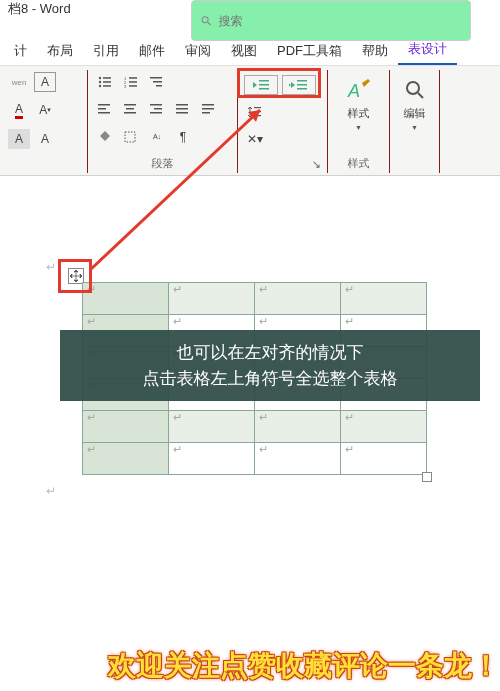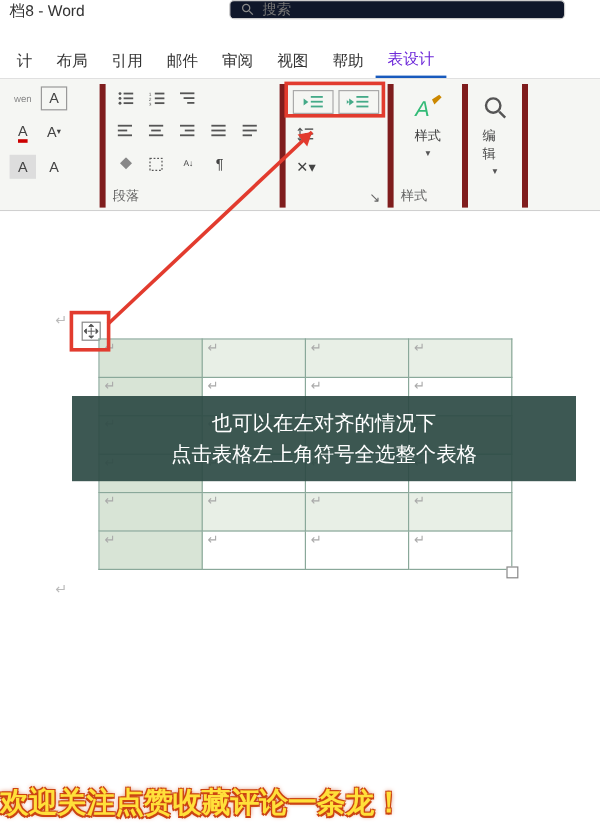--- a/index.html
+++ b/index.html
@@ -1,30 +1,30 @@
 <!DOCTYPE html>
 <html><head>
 <meta charset="utf-8">
 <style>
 * { margin: 0; padding: 0; box-sizing: border-box; }
 body { width: 500px; height: 691px; font-family: "Microsoft YaHei", sans-serif; background: #fff; overflow: hidden; position: relative; }
 
 .titlebar { height: 36px; background: #fff; display: flex; align-items: flex-start; padding: 0 8px; font-size: 13px; color: #333; }
 .titlebar .title { flex: 0 0 auto; }
-.searchbox { margin-left: 120px; display: flex; align-items: center; border: 1px solid #ccc; border-radius: 4px; padding: 2px 8px; width: 280px; height: 16px; background: #0f172a; }
+.searchbox { margin-left: 120px; display: flex; align-items: center; border: 1px solid #ccc; border-radius: 4px; padding: 2px 8px; width: 280px; height: 41px; background: #86efac; }
 .searchbox svg { width: 14px; height: 14px; fill: #888; margin-right: 6px; }
 .searchbox input { border: none; outline: none; font-size: 12px; color: #666; width: 100%; background: transparent; }
 
 .tabs { display: flex; height: 30px; align-items: flex-end; padding: 0 4px; background: #fff; border-bottom: 1px solid #e0e0e0; font-size: 13px; color: #333; }
 .tab { padding: 5px 10px; cursor: pointer; }
 .tab.active { color: #6d28d9; border-bottom: 2px solid #185abd; }
 
 .ribbon { background: #f5f6f3; height: 110px; border-bottom: 1px solid #d0d0d0; display: flex; padding: 4px 2px 2px 2px; font-size: 10px; color: #555; }
-.ribbon-group { border-right: 5px solid #7f1d1d; padding: 2px 6px 2px 6px; display: flex; flex-direction: column; justify-content: space-between; }
-.ribbon-group-label { font-size: 11px; color: #666; padding-top: 2px; }
+.ribbon-group { border-right: 1px solid #7f1d1d; padding: 2px 6px 2px 6px; display: flex; flex-direction: column; justify-content: space-between; }
+.ribbon-group-label { text-align: center; font-size: 11px; color: #666; padding-top: 2px; }
 .btn-row { display: flex; gap: 4px; align-items: center; }
 .rbtn { width: 22px; height: 20px; display: flex; align-items: center; justify-content: center; border: 1px solid transparent; cursor: pointer; font-size: 12px; color: #444; }
 .rbtn.boxed { border: 1px solid #999; }
 .vbtn { display: flex; flex-direction: column; align-items: center; justify-content: center; padding: 4px 6px; cursor: pointer; gap: 2px; }
 .vbtn .iconbig { width: 28px; height: 28px; display: flex; align-items: center; justify-content: center; }
 .vbtn .lbl { font-size: 11px; color: #444; }
 
 .red-box1 { position: absolute; border: 3px solid #e23b2e; left: 237px; top: 68px; width: 84px; height: 30px; z-index: 20; pointer-events: none; }
 .red-box2 { position: absolute; border: 3px solid #e23b2e; left: 58px; top: 259px; width: 34px; height: 34px; z-index: 20; pointer-events: none; }
 .arrow { position: absolute; left: 80px; top: 100px; width: 200px; height: 180px; z-index: 19; pointer-events: none; }
@@ -32,21 +32,21 @@
 .doc-area { position: absolute; top: 176px; left: 0; right: 0; bottom: 0; background: #fff; }
 .move-handle { position: absolute; left: 68px; top: 92px; width: 16px; height: 16px; border: 1px solid #888; background: #fff; display: flex; align-items: center; justify-content: center; cursor: move; }
 .wtable { position: absolute; left: 82px; top: 106px; border-collapse: collapse; }
 .wtable td { border: 1px solid #8aa89a; width: 86px; height: 32px; font-size: 11px; color: #aaa; padding-left: 4px; vertical-align: top; }
 .wtable tr:nth-child(odd) td { background: #e8efe6; }
 .wtable tr:nth-child(even) td { background: #fff; }
 .wtable tr td:first-child { background: #d8e4d6; }
 .resize-handle { position: absolute; width: 10px; height: 10px; border: 1px solid #888; background: #fff; cursor: nwse-resize; }
 
 .overlay-caption { position: absolute; left: 60px; top: 330px; right: 20px; background: rgba(44,74,68,0.92); color: #fff; font-size: 17px; text-align: center; padding: 10px 20px; line-height: 1.5; z-index: 30; }
-.bottom-caption { position: absolute; left: 0; right: 0; bottom: 6px; text-align: left; font-size: 24px; font-weight: bold; z-index: 30; }
+.bottom-caption { position: absolute; left: 0; right: 0; bottom: 6px; text-align: right; font-size: 28px; font-weight: bold; z-index: 30; }
 .bottom-caption span { color: #ffe03a; text-shadow: -1px -1px 0 #c41, 1px -1px 0 #c41, -1px 1px 0 #c41, 1px 1px 0 #c41, 0 0 4px #c41; }
 
 .para-mark { color: #bbb; font-size: 12px; position: absolute; }
 </style>
 </head>
 <body>
 
 <div class="titlebar">
   <span class="title">档8 - Word</span>
   <div class="searchbox">
@@ -57,20 +57,21 @@
   </div>
 </div>
 
 <div class="tabs">
   <div class="tab">计</div>
   <div class="tab">布局</div>
   <div class="tab">引用</div>
   <div class="tab">邮件</div>
   <div class="tab">审阅</div>
   <div class="tab">视图</div>
+  <div class="tab">PDF工具箱</div>
   <div class="tab">帮助</div>
   <div class="tab active">表设计</div>
 </div>
 
 <div class="ribbon">
 
   <div class="ribbon-group" style="width:86px">
     <div class="btn-row">
       <div class="rbtn" style="font-size:8px;color:#888">wen</div>
       <div class="rbtn boxed">A</div>

